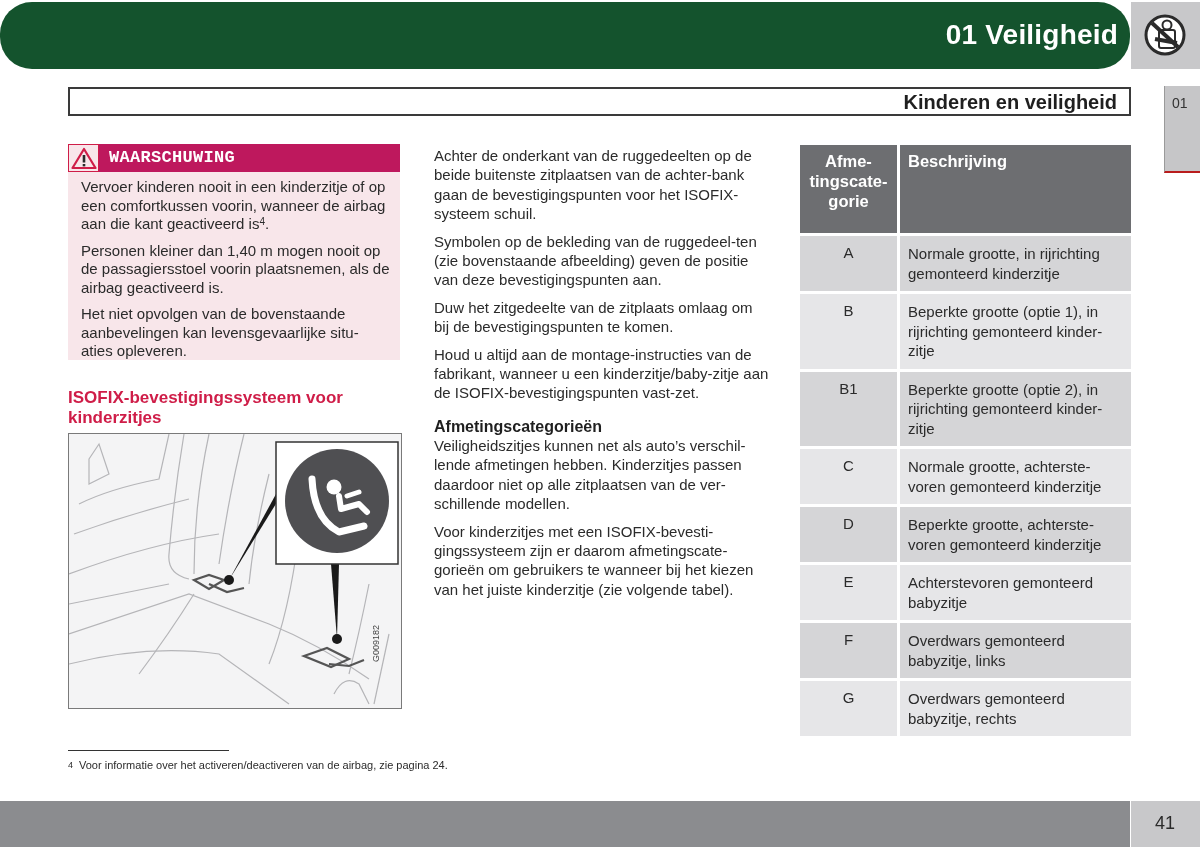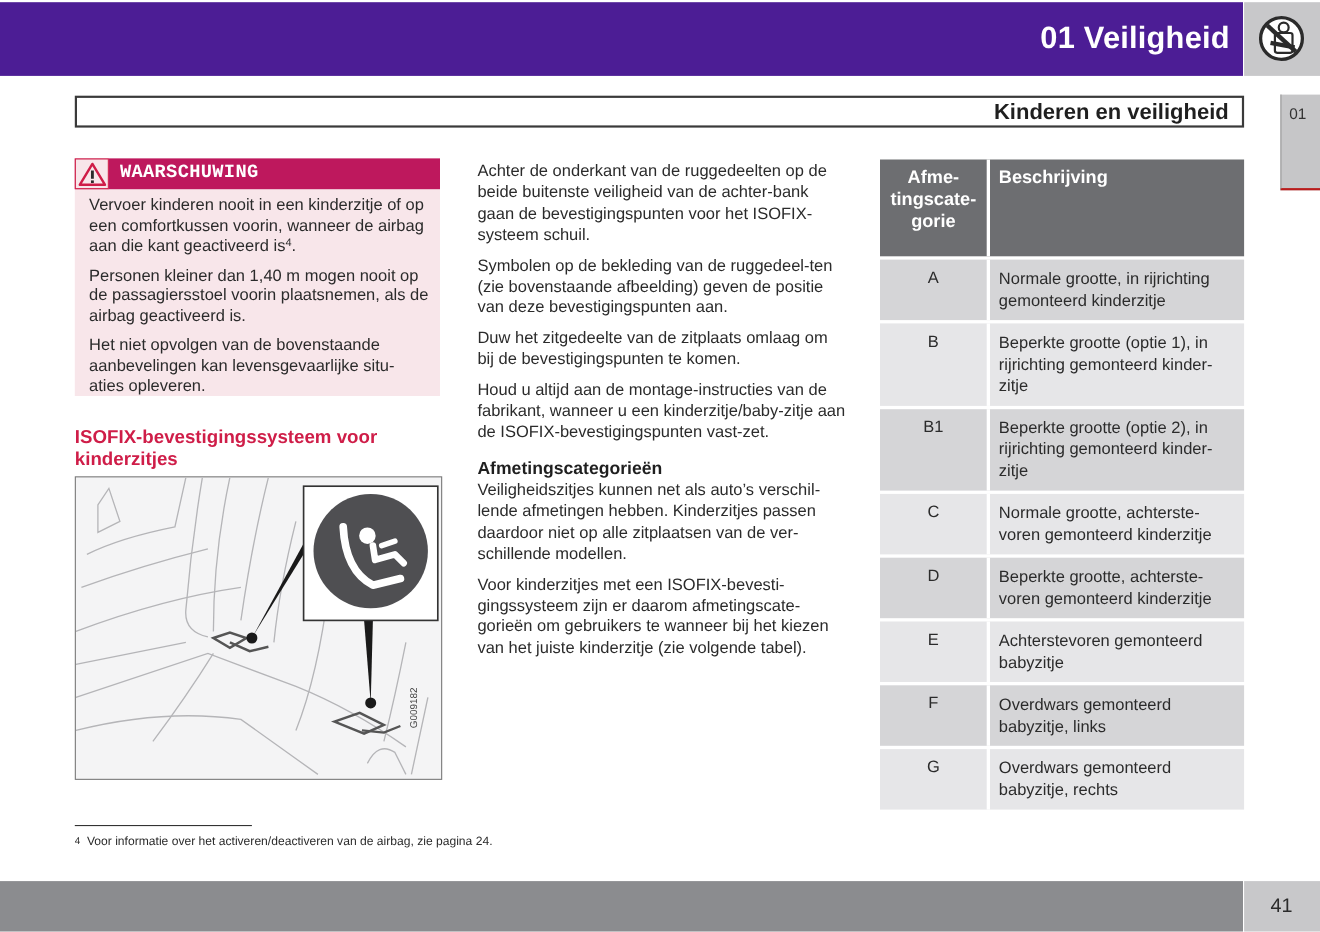--- a/index.html
+++ b/index.html
@@ -1,19 +1,19 @@
 <!DOCTYPE html>
 <html><head>
 <meta charset="utf-8">
 <style>
   * { box-sizing: border-box; margin: 0; padding: 0; }
   html, body { width: 1200px; height: 847px; background: #ffffff; overflow: hidden; }
   body { position: relative; font-family: "Liberation Sans", "DejaVu Sans", sans-serif; color: #2b2b2b; }
 
-  .top-bar { position: absolute; left: 0; top: 2px; width: 1130px; height: 67px; background: #4c1d95; }
+  .top-bar { position: absolute; left: 0; top: 2px; width: 1130px; height: 67px; background: #14532d; border-radius: 32px; }
   .chapter-title { position: absolute; right: 12px; top: 17px; font-size: 28px; font-weight: bold; color: #ffffff; letter-spacing: 0.2px; }
   .icon-box { position: absolute; left: 1131px; top: 2px; width: 69px; height: 67px; background: #c8c8ca; }
   .icon-box svg { position: absolute; left: 12px; top: 11px; }
 
   .section-box { position: absolute; left: 68px; top: 87px; width: 1063px; height: 29px; border: 2px solid #3a3a3a; background: #fff; }
   .section-title { position: absolute; right: 12px; top: 2px; font-size: 20px; font-weight: bold; color: #1f1f1f; }
 
   .side-tab { position: absolute; left: 1164px; top: 86px; width: 36px; height: 87px; background: #c6c6c8; border-left: 1px solid #9a9a9a; border-bottom: 2px solid #b91c1c; }
   .side-tab span { position: absolute; left: 7px; top: 9px; font-size: 14px; color: #333; }
 
@@ -137,21 +137,21 @@
       <path d="M243 45 Q245 85 270 98 L295 92" stroke-width="7"></path>
       <circle cx="265" cy="53" r="7.5" fill="#ffffff" stroke="none"></circle>
       <path d="M270 62 L272 75 L290 70 L298 78" stroke-width="6"></path>
       <path d="M278 62 L290 58" stroke-width="5"></path>
     </g>
   </svg>
   <div class="figure-code">G009182</div>
 </div>
 
 <div class="mid">
-  <p>Achter de onderkant van de ruggedeelten op de beide buitenste veiligheid van de achter-bank gaan de bevestigingspunten voor het ISOFIX-systeem schuil.</p>
+  <p>Achter de onderkant van de ruggedeelten op de beide buitenste zitplaatsen van de achter-bank gaan de bevestigingspunten voor het ISOFIX-systeem schuil.</p>
   <p>Symbolen op de bekleding van de ruggedeel-ten (zie bovenstaande afbeelding) geven de positie van deze bevestigingspunten aan.</p>
   <p>Duw het zitgedeelte van de zitplaats omlaag om bij de bevestigingspunten te komen.</p>
   <p>Houd u altijd aan de montage-instructies van de fabrikant, wanneer u een kinderzitje/baby-zitje aan de ISOFIX-bevestigingspunten vast-zet.</p>
   <h3>Afmetingscategorieën</h3>
   <p class="after-h">Veiligheidszitjes kunnen net als auto’s verschil-lende afmetingen hebben. Kinderzitjes passen daardoor niet op alle zitplaatsen van de ver-schillende modellen.</p>
   <p>Voor kinderzitjes met een ISOFIX-bevesti-gingssysteem zijn er daarom afmetingscate-gorieën om gebruikers te wanneer bij het kiezen van het juiste kinderzitje (zie volgende tabel).</p>
 </div>
 
 <div class="tbl">
   <div class="row head">

